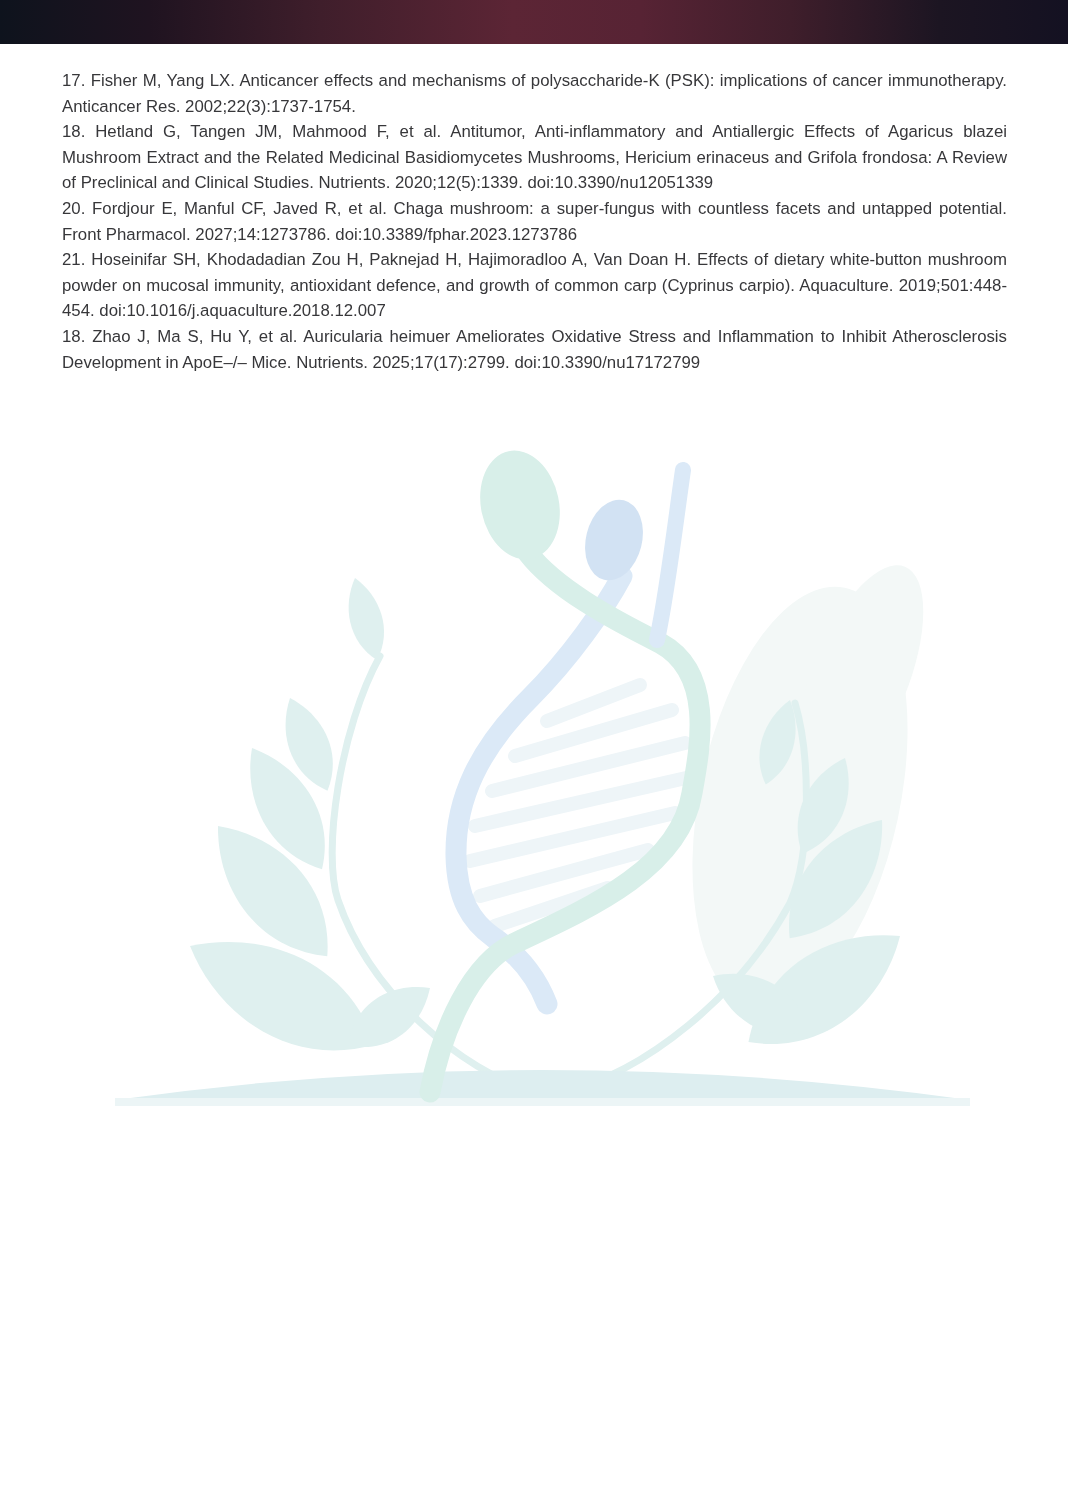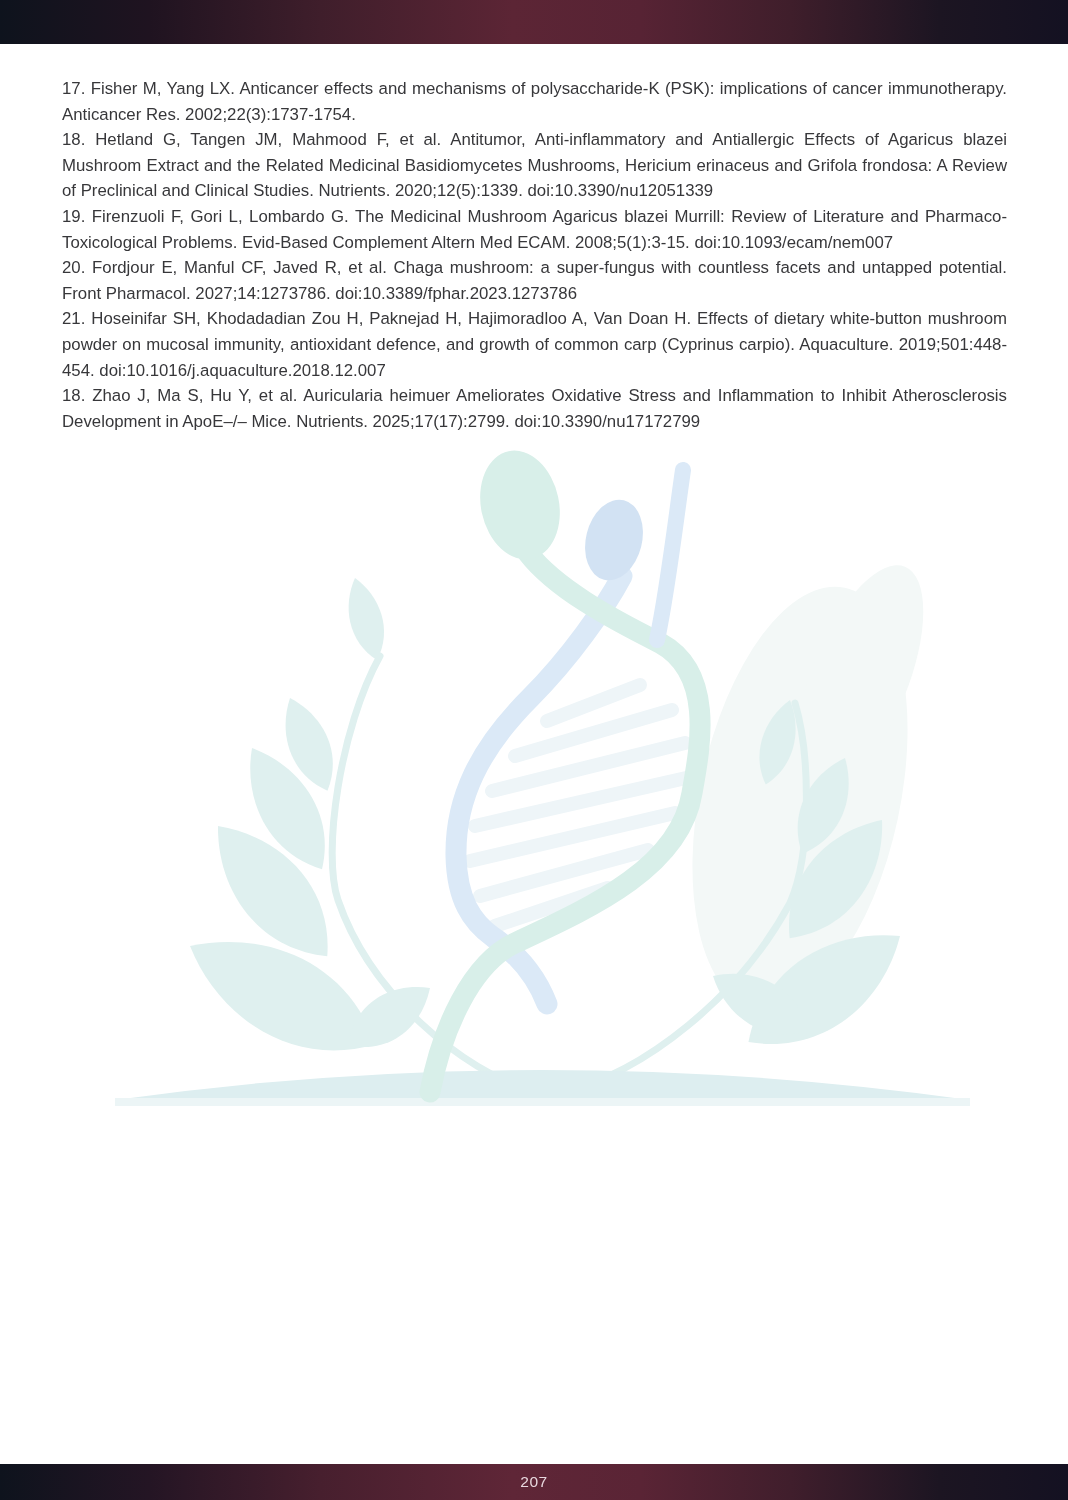--- a/index.html
+++ b/index.html
@@ -43,21 +43,21 @@
     display:flex;align-items:center;justify-content:center;
     z-index:3;
   }
   .page-number{
     color:var(--pagenum-color);
     font-size:15.5px;
     letter-spacing:0.5px;
   }
   .references{
     position:absolute;
-    left:62px;top:76px;width:945px;
+    left:62px;top:68px;width:945px;
     z-index:2;
   }
   .references p{
     margin:0;padding:0;
     font-size:16.8px;
     line-height:25.6px;
     color:var(--text-color);
     text-align:justify;
     text-justify:inter-word;
   }
@@ -77,21 +77,20 @@
 </head>
 <body>
 
 <div class="page">
 
   <div class="top-bar"></div>
 
   <div class="references">
       <p>17. Fisher M, Yang LX. Anticancer effects and mechanisms of polysaccharide-K (PSK): implications of cancer immunotherapy. Anticancer Res. 2002;22(3):1737-1754.</p>
       <p>18. Hetland G, Tangen JM, Mahmood F, et al. Antitumor, Anti-inflammatory and Antiallergic Effects of Agaricus blazei Mushroom Extract and the Related Medicinal Basidiomycetes Mushrooms, Hericium erinaceus and Grifola frondosa: A Review of Preclinical and Clinical Studies. Nutrients. 2020;12(5):1339. doi:10.3390/nu12051339</p>
-      <p>19. Firenzuoli F, Gori L, Lombardo G. The Medicinal Mushroom Agaricus blazei Murrill: Review of Literature and Pharmaco-Toxicological Problems. Evid-Based Complement Altern Med ECAM. 2008;5(1):3-15. doi:10.1093/ecam/nem007</p>
       <p>20. Fordjour E, Manful CF, Javed R, et al. Chaga mushroom: a super-fungus with countless facets and untapped potential. Front Pharmacol. 2027;14:1273786. doi:10.3389/fphar.2023.1273786</p>
       <p>21. Hoseinifar SH, Khodadadian Zou H, Paknejad H, Hajimoradloo A, Van Doan H. Effects of dietary white-button mushroom powder on mucosal immunity, antioxidant defence, and growth of common carp (Cyprinus carpio). Aquaculture. 2019;501:448-454. doi:10.1016/j.aquaculture.2018.12.007</p>
       <p>18. Zhao J, Ma S, Hu Y, et al. Auricularia heimuer Ameliorates Oxidative Stress and Inflammation to Inhibit Atherosclerosis Development in ApoE–/– Mice. Nutrients. 2025;17(17):2799. doi:10.3390/nu17172799</p>
     </div>
 
   <svg class="watermark" viewBox="0 0 880 660" xmlns="http://www.w3.org/2000/svg" aria-hidden="true">
     <defs>
       <path id="leaf" d="M0 0 C -0.38 0.28, -0.46 0.7, 0 1 C 0.46 0.7, 0.38 0.28, 0 0 Z"></path>
     </defs>
 
@@ -142,17 +141,14 @@
       <path class="wm-teal-stroke" stroke-width="21" d="M 428 105 C 455 140, 510 170, 560 195 C 615 225, 600 300, 592 345 C 580 420, 490 460, 415 495 C 372 515, 342 580, 330 644"></path>
       <path class="wm-blue-stroke" stroke-width="16" d="M 583 22 C 576 70, 568 140, 557 192"></path>
     </g>
 
     <g>
       <ellipse cx="420" cy="57" rx="39" ry="55" fill="var(--wm-teal)" transform="rotate(-12 420 57)"></ellipse>
       <ellipse cx="514" cy="92" rx="28" ry="41" fill="var(--wm-head)" transform="rotate(14 514 92)"></ellipse>
     </g>
   </svg>
 
-  <div class="bottom-bar">
-    <span class="page-number">207</span>
-  </div>
 
 </div>
 
 </body></html>

